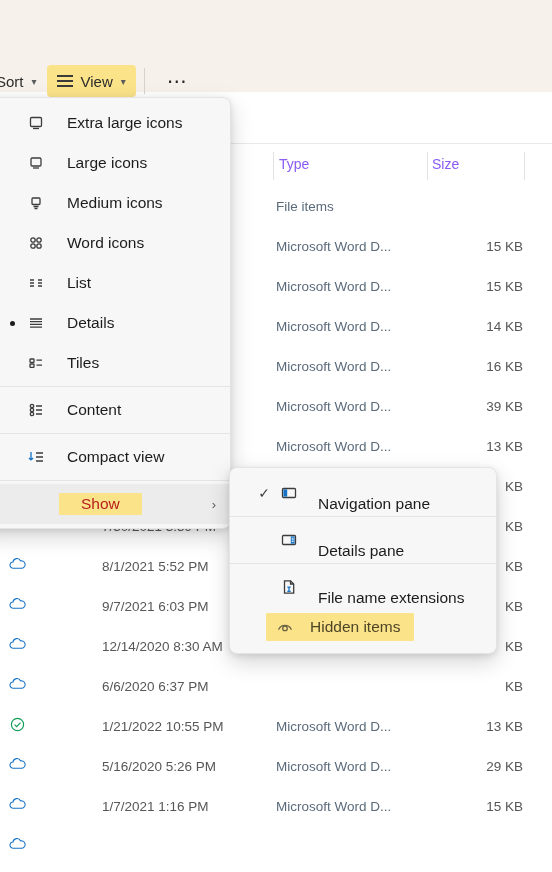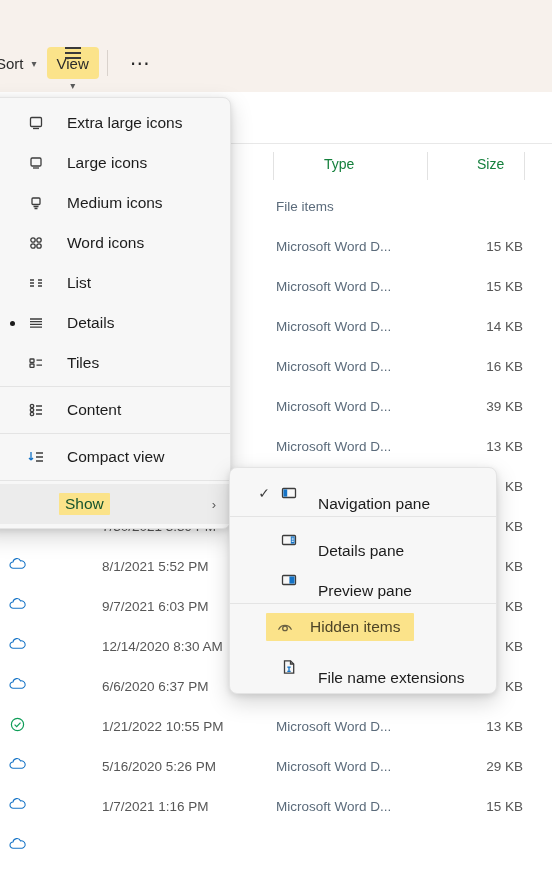--- a/index.html
+++ b/index.html
@@ -10,49 +10,49 @@
     background: #ffffff;
   }
   #root { position: relative; width: 552px; height: 872px; overflow: hidden; background: #ffffff; }
 
   
   .toolbar {
     position: absolute; left: 0; top: 0; width: 552px; height: 92px;
     background: #f7f1ec;
   }
   .toolbar-inner {
-    position: absolute; left: 0; top: 44px; height: 38px;
+    position: absolute; left: 0; top: 62px; height: 38px;
     display: flex; align-items: center;
   }
   .tb-btn {
     display: flex; align-items: center; gap: 8px;
     height: 32px; padding: 0 10px; border-radius: 4px;
     font-size: 15px; color: #2b2b2b; white-space: nowrap;
   }
-  .tb-btn.hl { background: #fbe38a; flex-direction: column; }
+  .tb-btn.hl { background: #fbe38a; }
   .chev { font-size: 10px; color: #5a5a5a; line-height: 1; transform: translateY(1px); }
   .hamburger { display: inline-block; width: 16px; height: 12px; position: relative; }
   .hamburger i { position: absolute; left: 0; width: 16px; height: 1.6px; background: #3a3a3a; display: block; }
   .hamburger i:nth-child(1) { top: 0; }
   .hamburger i:nth-child(2) { top: 5px; }
   .hamburger i:nth-child(3) { top: 10px; }
   .tb-sep { width: 1px; height: 26px; background: #d9d2cc; margin: 0 8px; }
   .tb-dots { padding: 0 14px; font-size: 20px; letter-spacing: 2px; color: #262626; line-height: 1; }
 
   
   .addrbar {
     position: absolute; left: 0; top: 92px; width: 552px; height: 52px;
     background: #ffffff; border-bottom: 1px solid #e8e8e8;
   }
 
   
   .filelist { position: absolute; left: 0; top: 144px; width: 552px; height: 728px; background: #ffffff; }
   .col-header { position: relative; height: 44px; }
   .col-header .ch {
-    position: absolute; top: 12px; font-size: 14px; color: #15803d; margin-left: 45px;
+    position: absolute; top: 12px; font-size: 14px; color: #8b5cf6;
   }
   .col-header .vdiv { position: absolute; top: 8px; width: 1px; height: 28px; background: #e2e2e2; }
 
   .row { position: relative; height: 40px; }
   .cell { position: absolute; top: 11px; font-size: 13.5px; color: #575757; white-space: nowrap; }
   .c-status { left: 0; top: 9px; width: 34px; text-align: center; }
   .c-date   { left: 102px; }
   .c-type   { left: 276px; color: #5b6b7b; }
   .c-size   { left: 451px; width: 72px; text-align: right; }
 
@@ -78,22 +78,22 @@
     width: 16px; height: 16px; color: #3c3c3c; font-size: 14px; line-height: 16px; text-align: center;
   }
   .mi .mi-icon {
     position: absolute; left: 48px; top: 50%; margin-top: -9px;
     width: 18px; height: 18px; display: flex; align-items: center; justify-content: center;
   }
   .mi .mi-label { margin-left: 88px; }
   .mi .submark { position: absolute; right: 14px; top: 50%; margin-top: -7px; font-size: 13px; color: #5b5b5b; }
   .mi.hover { background: #ececec; }
   .mi .hl-label {
-    background: #fbe38a; padding: 2px 6px; margin-left: 80px; border-radius: 1px;
-    color: #14532d;
+    background: #fbe38a; padding: 2px 22px; margin-left: 80px; border-radius: 1px;
+    color: #b91c1c;
   }
   #show-menu .mi .mi-icon { left: 50px; }
   #show-menu .mi .mi-label { margin-left: 88px; margin-top: 21px; }
   #show-menu .mi .hl-wrap {
     margin-left: 36px; background: #fbe38a; display: flex; align-items: center;
     height: 28px; padding: 0 14px 0 10px; border-radius: 1px;
   }
   #show-menu .mi .hl-wrap .hl-ic { width: 18px; height: 18px; margin-right: 16px;
       display: flex; align-items: center; justify-content: center; }
   #show-menu .mi .hl-wrap .hl-tx { color: #4e4527; }
@@ -377,47 +377,38 @@
         <div class="mi">
           <span class="mi-icon">
             <svg width="18" height="18" viewBox="0 0 18 18">
               <rect class="ic-line" x="2.5" y="4.5" width="13" height="9" rx="1"></rect>
               <rect class="ic-blue" x="10.8" y="5.4" width="3.8" height="7.2"></rect>
               <path stroke="#fff" stroke-width="0.9" d="M11.7 7.2h2M11.7 8.8h2M11.7 10.4h2"></path>
             </svg>
           </span>
           <span class="mi-label">Details pane</span>
         </div>
-        <div class="mi">
-          <span class="mi-icon">
-            <svg width="18" height="18" viewBox="0 0 18 18">
-              <rect class="ic-line" x="2.5" y="4.5" width="13" height="9" rx="1"></rect>
-              <rect class="ic-blue" x="9.4" y="5.4" width="5.2" height="7.2"></rect>
-            </svg>
-          </span>
-          <span class="mi-label">Preview pane</span>
-        </div>
         <div class="msep"></div>
+        <div class="mi">
+          <span class="mi-icon">
+            <svg width="18" height="18" viewBox="0 0 18 18">
+              <path class="ic-line" d="M4.5 2.8h6l3.2 3.2v9.2h-9.2z"></path>
+              <path class="ic-line" d="M10.5 2.8V6h3.2"></path>
+              <path class="ic-bluestroke" d="M7.3 9.2h3.4M9 9.2v4.2M7.3 13.4h3.4"></path>
+            </svg>
+          </span>
+          <span class="mi-label">File name extensions</span>
+        </div>
         <div class="mi">
           <span class="hl-wrap">
             <span class="hl-ic">
               <svg width="18" height="18" viewBox="0 0 18 18">
                 <path d="M2.8 11.2a7 7 0 0112.4 0" stroke="#6b6243" stroke-width="1.3" fill="none" stroke-linecap="round"></path>
                 <circle cx="9" cy="10.4" r="2.3" stroke="#6b6243" stroke-width="1.3" fill="none"></circle>
               </svg>
             </span>
             <span class="hl-tx">Hidden items</span>
           </span>
         </div>
-        <div class="mi">
-          <span class="mi-icon">
-            <svg width="18" height="18" viewBox="0 0 18 18">
-              <path class="ic-line" d="M4.5 2.8h6l3.2 3.2v9.2h-9.2z"></path>
-              <path class="ic-line" d="M10.5 2.8V6h3.2"></path>
-              <path class="ic-bluestroke" d="M7.3 9.2h3.4M9 9.2v4.2M7.3 13.4h3.4"></path>
-            </svg>
-          </span>
-          <span class="mi-label">File name extensions</span>
-        </div>
       </div>
   </div>
 
 </div>
 
 </body></html>

